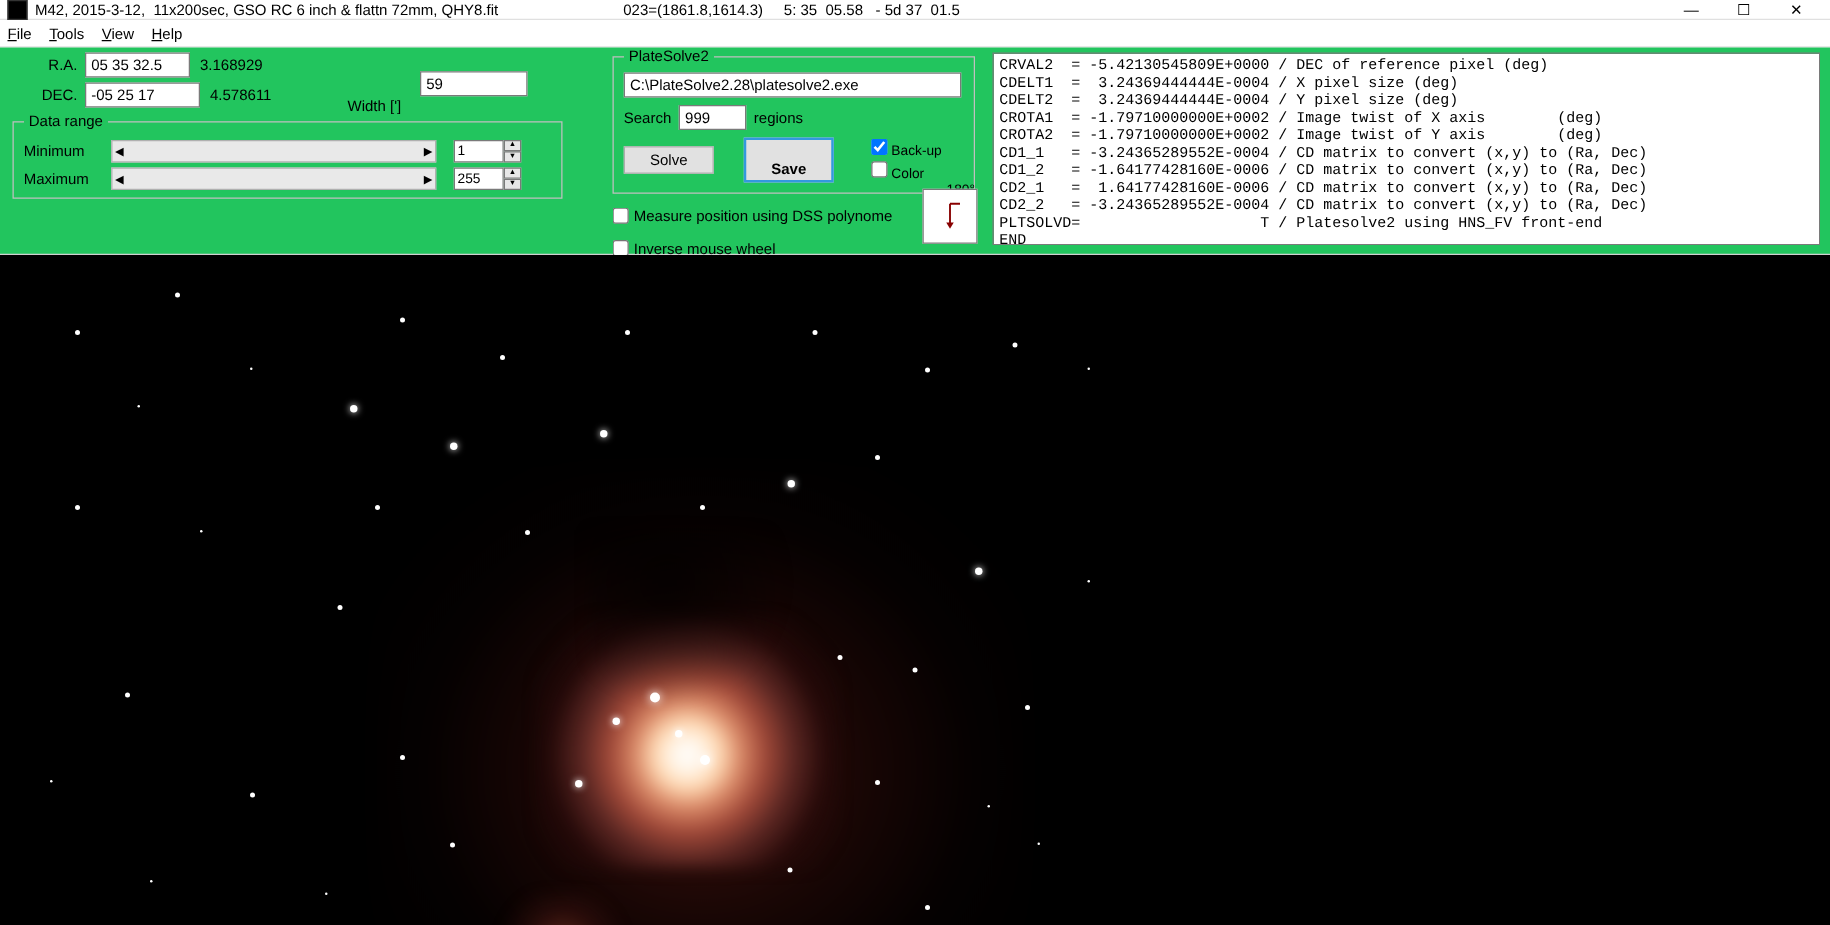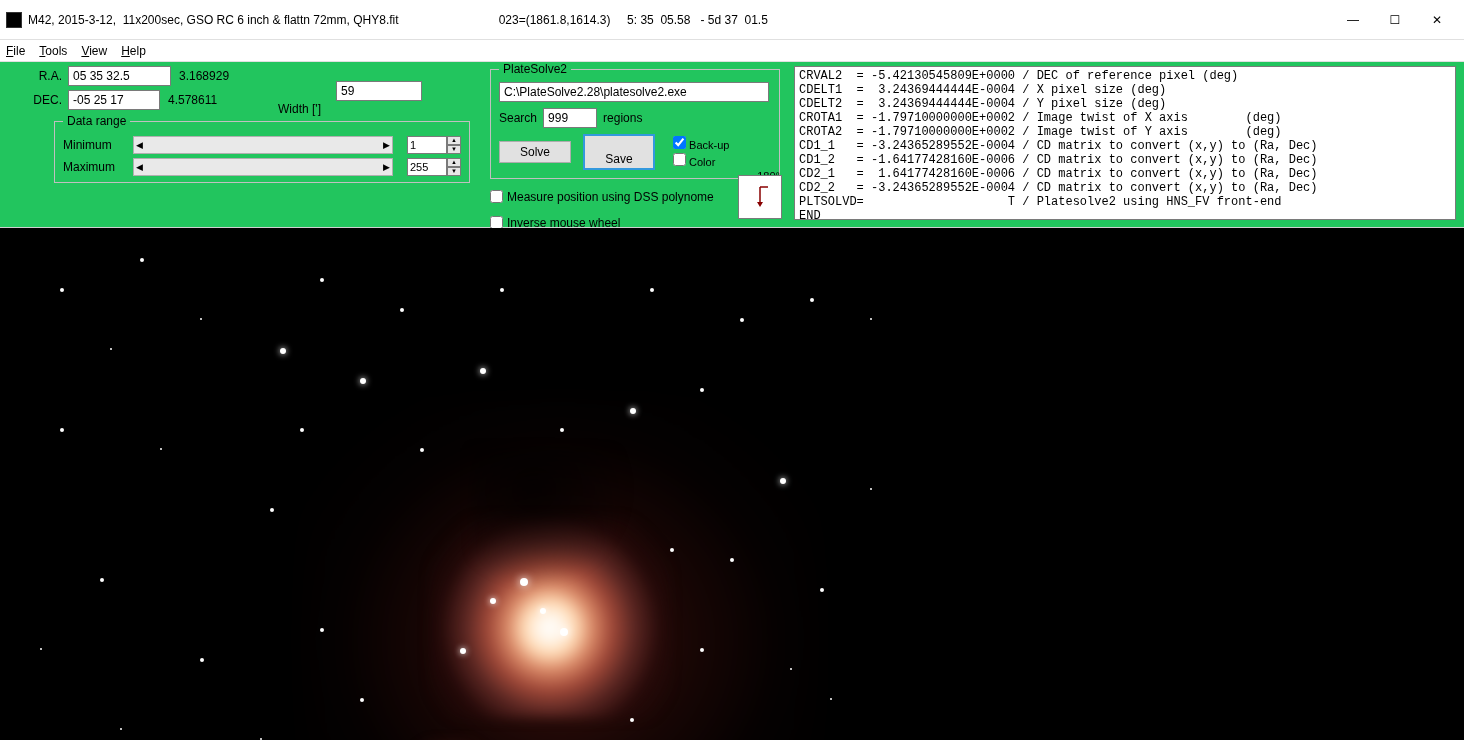--- a/index.html
+++ b/index.html
@@ -7,21 +7,21 @@
   font-family: "Segoe UI", Tahoma, sans-serif;
   font-size: 12px;
   background: #f0f0f0;
   width: 1464px;
   height: 740px;
   overflow: hidden;
   display: flex;
   flex-direction: column;
 }
 .titlebar {
-  height: 40px;
+  height: 16px;
   background: #fff;
   display: flex;
   align-items: center;
   padding: 0 6px;
   border-bottom: 1px solid #e0e0e0;
 }
 .titlebar .app-icon {
   width: 16px; height: 16px;
   background: #000;
   border: 1px solid #333;
@@ -66,21 +66,20 @@
   height: 20px;
   padding: 1px 4px;
   font-size: 12px;
 }
 .calc-val { margin-left: 8px; font-size: 12px; }
 fieldset.datarange {
   border: 1px solid #c0c0c0;
   margin-top: 2px;
   padding: 4px 8px 6px 8px;
   position: relative;
-  margin-left: 44px;
 }
 fieldset.datarange legend { font-size: 12px; padding: 0 4px; }
 .histrow { display: flex; align-items: center; }
 .histlabel { width: 70px; }
 .histogram {
   width: 210px; height: 44px;
   background: #000;
   position: relative;
   overflow: hidden;
 }
@@ -129,28 +128,28 @@
   display: flex; align-items: center; justify-content: center;
 }
 .orientation svg { width: 28px; height: 28px; }
 .orient-label { position:absolute; right:10px; top: 108px; font-size:11px; }
 fieldset.plate {
   border: 1px solid #c0c0c0;
   padding: 6px 8px 8px 8px;
   width: 290px;
 }
 fieldset.plate legend { font-size:12px; padding:0 4px; }
-.btnrow { display:flex; gap:12px; margin-top:6px; align-items:center; }
+.btnrow { display:flex; gap:24px; margin-top:6px; align-items:center; }
 button.std {
   height: 22px; width: 72px;
   border: 1px solid #adadad;
   background: #e1e1e1;
   font-size: 12px;
 }
-button.std.save { border: 2px solid #3399dd; padding: 16px; }
+button.std.save { border: 2px solid #3399dd; padding: 16px; font-weight: bold; }
 .cbcol { display:flex; flex-direction:column; gap:2px; font-size:11px; margin-left:6px; }
 .panel-right {
   flex: 1;
   padding: 4px 8px 4px 4px;
 }
 .fitshdr {
   width: 100%;
   height: 154px;
   border: 1px solid #7a7a7a;
   background: #fff;
@@ -220,21 +219,21 @@
   <span>Tools</span>
   <span>View</span>
   <span>Help</span>
 </div>
 
 <div class="controls">
 
   <div class="panel-left">
     <div class="row">
       <div class="lbl">R.A.</div>
-      <input type="text" class="field" style="width: 103px;" value="05 35 32.5">
+      <input type="text" class="field" style="width: 84px;" value="05 35 32.5">
       <div class="calc-val">3.168929</div>
     </div>
     <div class="row">
       <div class="lbl">DEC.</div>
       <input type="text" class="field" style="width: 92px;" value="-05 25 17">
       <div class="calc-val">4.578611</div>
     </div>
     <fieldset class="datarange">
       <legend>Data range</legend>
       <div class="sliderrow">

